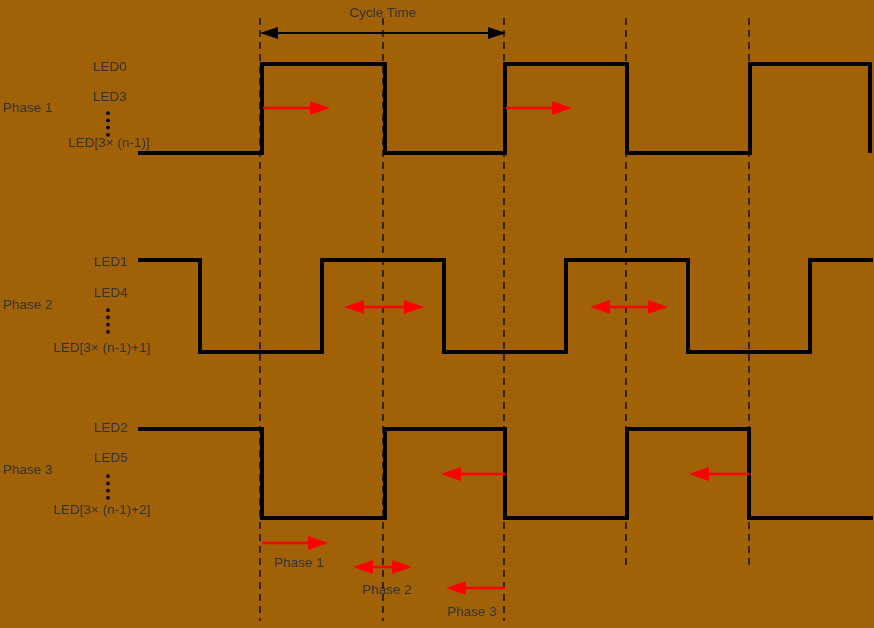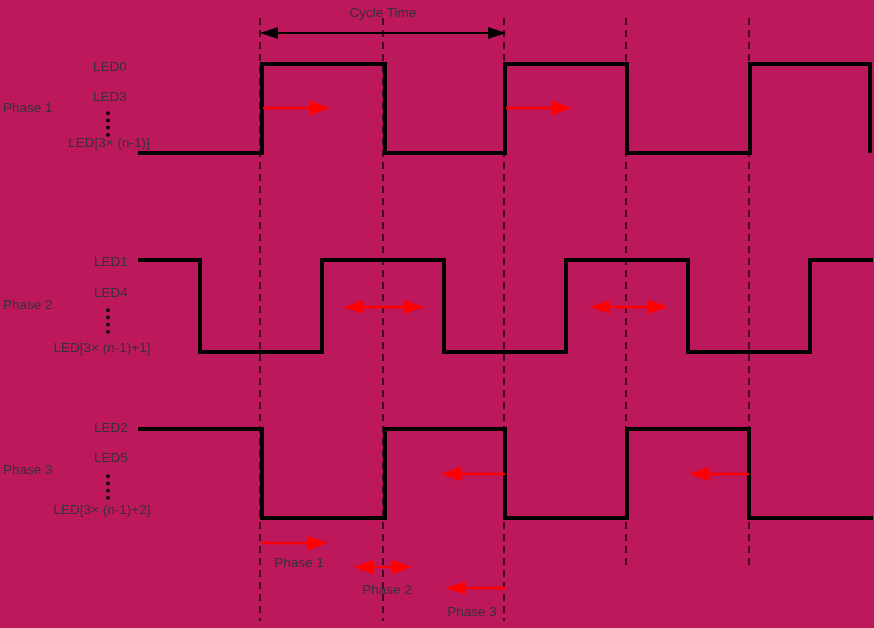--- a/index.html
+++ b/index.html
@@ -1,16 +1,16 @@
 <!DOCTYPE html>
 <html><head>
 <meta charset="utf-8">
 <style>
   html,body{margin:0;padding:0;background:#ffffff;}
-  .stage{width:874px;height:628px;position:relative;background:#be185d;overflow:hidden;}
+  .stage{width:874px;height:628px;position:relative;background:#a16207;overflow:hidden;}
   svg text{
     font-family:"Liberation Sans", sans-serif;
     font-size:13.5px;
     fill:#333333;
   }
   svg{display:block;}
 </style>
 </head>
 <body>
 

